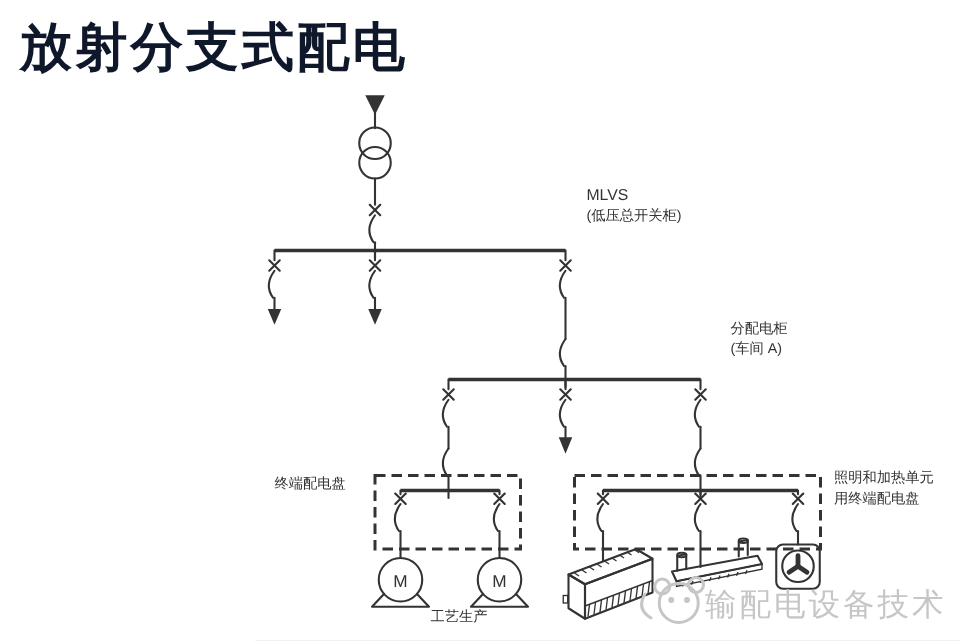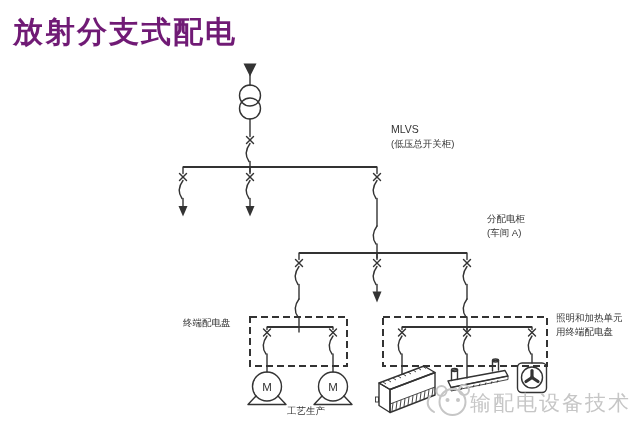--- a/index.html
+++ b/index.html
@@ -1,19 +1,19 @@
 <!DOCTYPE html>
 <html><head>
 <meta charset="utf-8">
 <style>
   html,body{margin:0;padding:0;background:#e8e8e8;}
   .screen{position:relative;width:640px;height:427px;background:#ffffff;overflow:hidden;
           font-family:"Liberation Sans",sans-serif;}
-  .title{position:absolute;left:13px;top:15px;font-size:30px;line-height:34px;font-weight:bold;
-         color:#701a75;letter-spacing:2px;white-space:nowrap;}
+  .title{position:absolute;left:13px;top:15px;font-size:35px;line-height:34px;font-weight:bold;
+         color:#0f172a;letter-spacing:2px;white-space:nowrap;}
   svg{position:absolute;left:0;top:0;}
   .ln{stroke:#333;stroke-width:1.4;fill:none;stroke-linecap:round;stroke-linejoin:round;}
   .bus{stroke:#333;stroke-width:2.2;fill:none;}
   .dash{stroke:#333;stroke-width:2;fill:none;stroke-dasharray:7 4;}
   .fl{fill:#333;stroke:none;}
   .thin{stroke:#333;stroke-width:0.9;fill:none;}
   .lbl{font-family:"Liberation Sans",sans-serif;font-size:9.5px;fill:#333;}
   .lbl-lat{font-family:"Liberation Sans",sans-serif;font-size:10.5px;fill:#333;}
   .mlabel{font-family:"Liberation Sans",sans-serif;font-size:11.5px;fill:#333;text-anchor:middle;}
   .wm{stroke:#c6c6c6;stroke-width:2;fill:none;stroke-linecap:round;}

